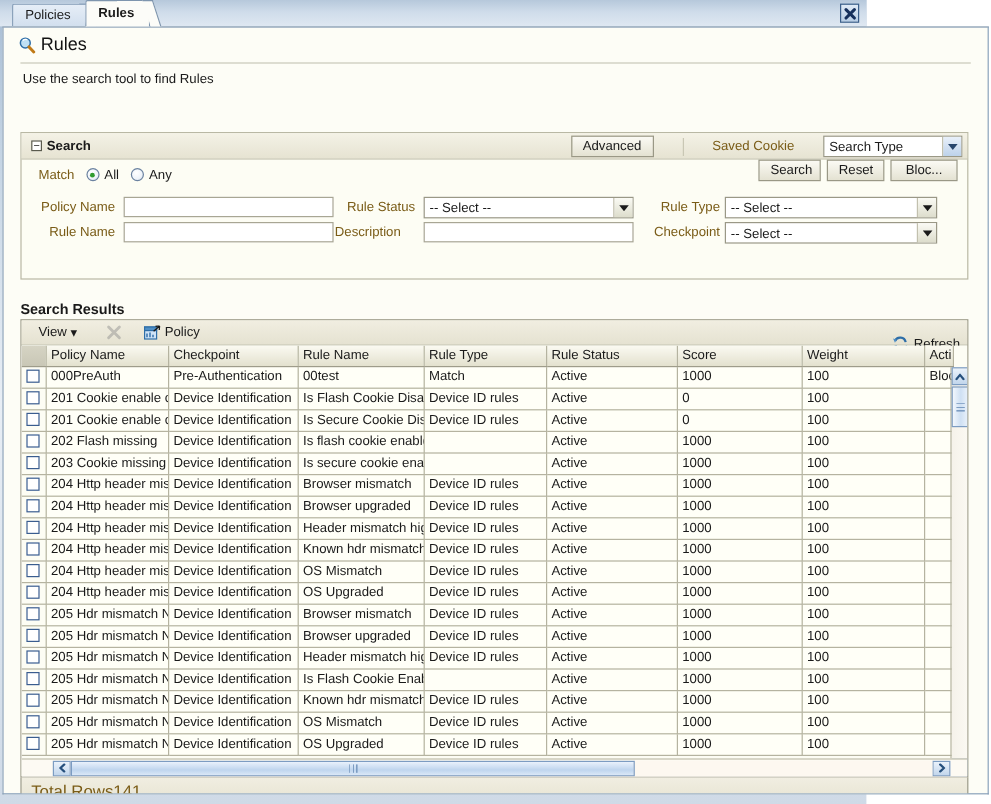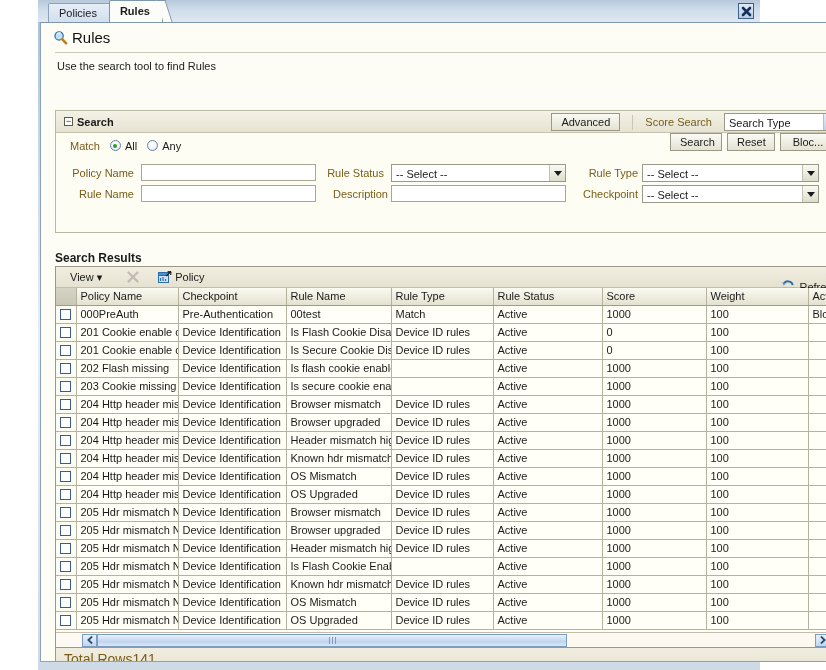--- a/index.html
+++ b/index.html
@@ -11,21 +11,20 @@
     font-size: 11px;
     background: #ffffff;
   }
 
   
   #window {
     position: relative;
     width: 722px; height: 670px;
     background: linear-gradient(to bottom, #a8bdd4 0%, #c3d3e3 18%, #e8eef5 50%, #cfdae7 100%);
     padding: 0;
-    margin-left: 38px;
   }
 
   
   #tabstrip {
     position: relative;
     height: 22px;
     padding-left: 10px;
     background: linear-gradient(to bottom, #b6c8db 0%, #cfdcea 45%, #dfe8f2 100%);
     display: flex;
     align-items: flex-end;
@@ -128,21 +127,21 @@
     background: #fff;
     display: inline-flex; align-items:center; justify-content:center;
     margin-right: 4px;
     font-size: 9px; line-height: 7px; color:#222;
     cursor: pointer;
   }
   #search-label { font-weight: bold; font-size: 11px; color:#1a1a1a; }
 
   #hdr-right {
     position: absolute; right: 4px; top: 2px;
-    display: flex; align-items: center; gap: 12px;
+    display: flex; align-items: center; gap: 24px;
   }
   .btn {
     font-family:"Liberation Sans", sans-serif;
     font-size: 11px;
     padding: 1px 9px;
     height: 18px;
     background: linear-gradient(to bottom,#fbfaf4 0%, #e4e2d2 100%);
     border: 1px solid #9a9886;
     color: #1a1a1a;
     cursor: pointer;
@@ -402,21 +401,21 @@
 
     <div id="search-panel">
 
       <div id="search-header">
         <span class="disc">−</span>
         <span id="search-label">Search</span>
 
         <div id="hdr-right">
           <button class="btn">Advanced</button>
           <span class="vdiv"></span>
-          <span class="olabel">Score Search</span>
+          <span class="olabel">Saved Cookie</span>
           <span class="selectbox" style="width:116px">
             <span class="sv">Search Type</span>
             <span class="arrow">
                 <i class="caret"></i>
               </span>
           </span>
         </div>
       </div>
 
       <div id="search-body">
@@ -450,21 +449,21 @@
           <span class="arrow">
               <i class="caret dark"></i>
             </span>
         </span>
 
         <span class="fld-label f-abs" style="left:14px; top:55px; width:64px;">Rule Name</span>
         <span class="f-abs" style="left:85px; top:52px; width:175px;">
           <input class="textfield" type="text" value="" placeholder="" style="">
         </span>
 
-        <span class="fld-label f-abs" style="left:256px; top:55px; width:76px;">Description</span>
+        <span class="fld-label f-abs" style="left:240px; top:55px; width:76px;">Description</span>
         <span class="f-abs" style="left:335px; top:52px; width:175px;">
           <input class="textfield" type="text" value="" placeholder="" style="">
         </span>
 
         <span class="fld-label f-abs" style="left:508px; top:55px; width:74px;">Checkpoint</span>
         <span class="selectbox grey f-abs" style="left:586px; top:52px; width:177px;">
           <span class="sv">-- Select --</span>
           <span class="arrow">
               <i class="caret dark"></i>
             </span>

